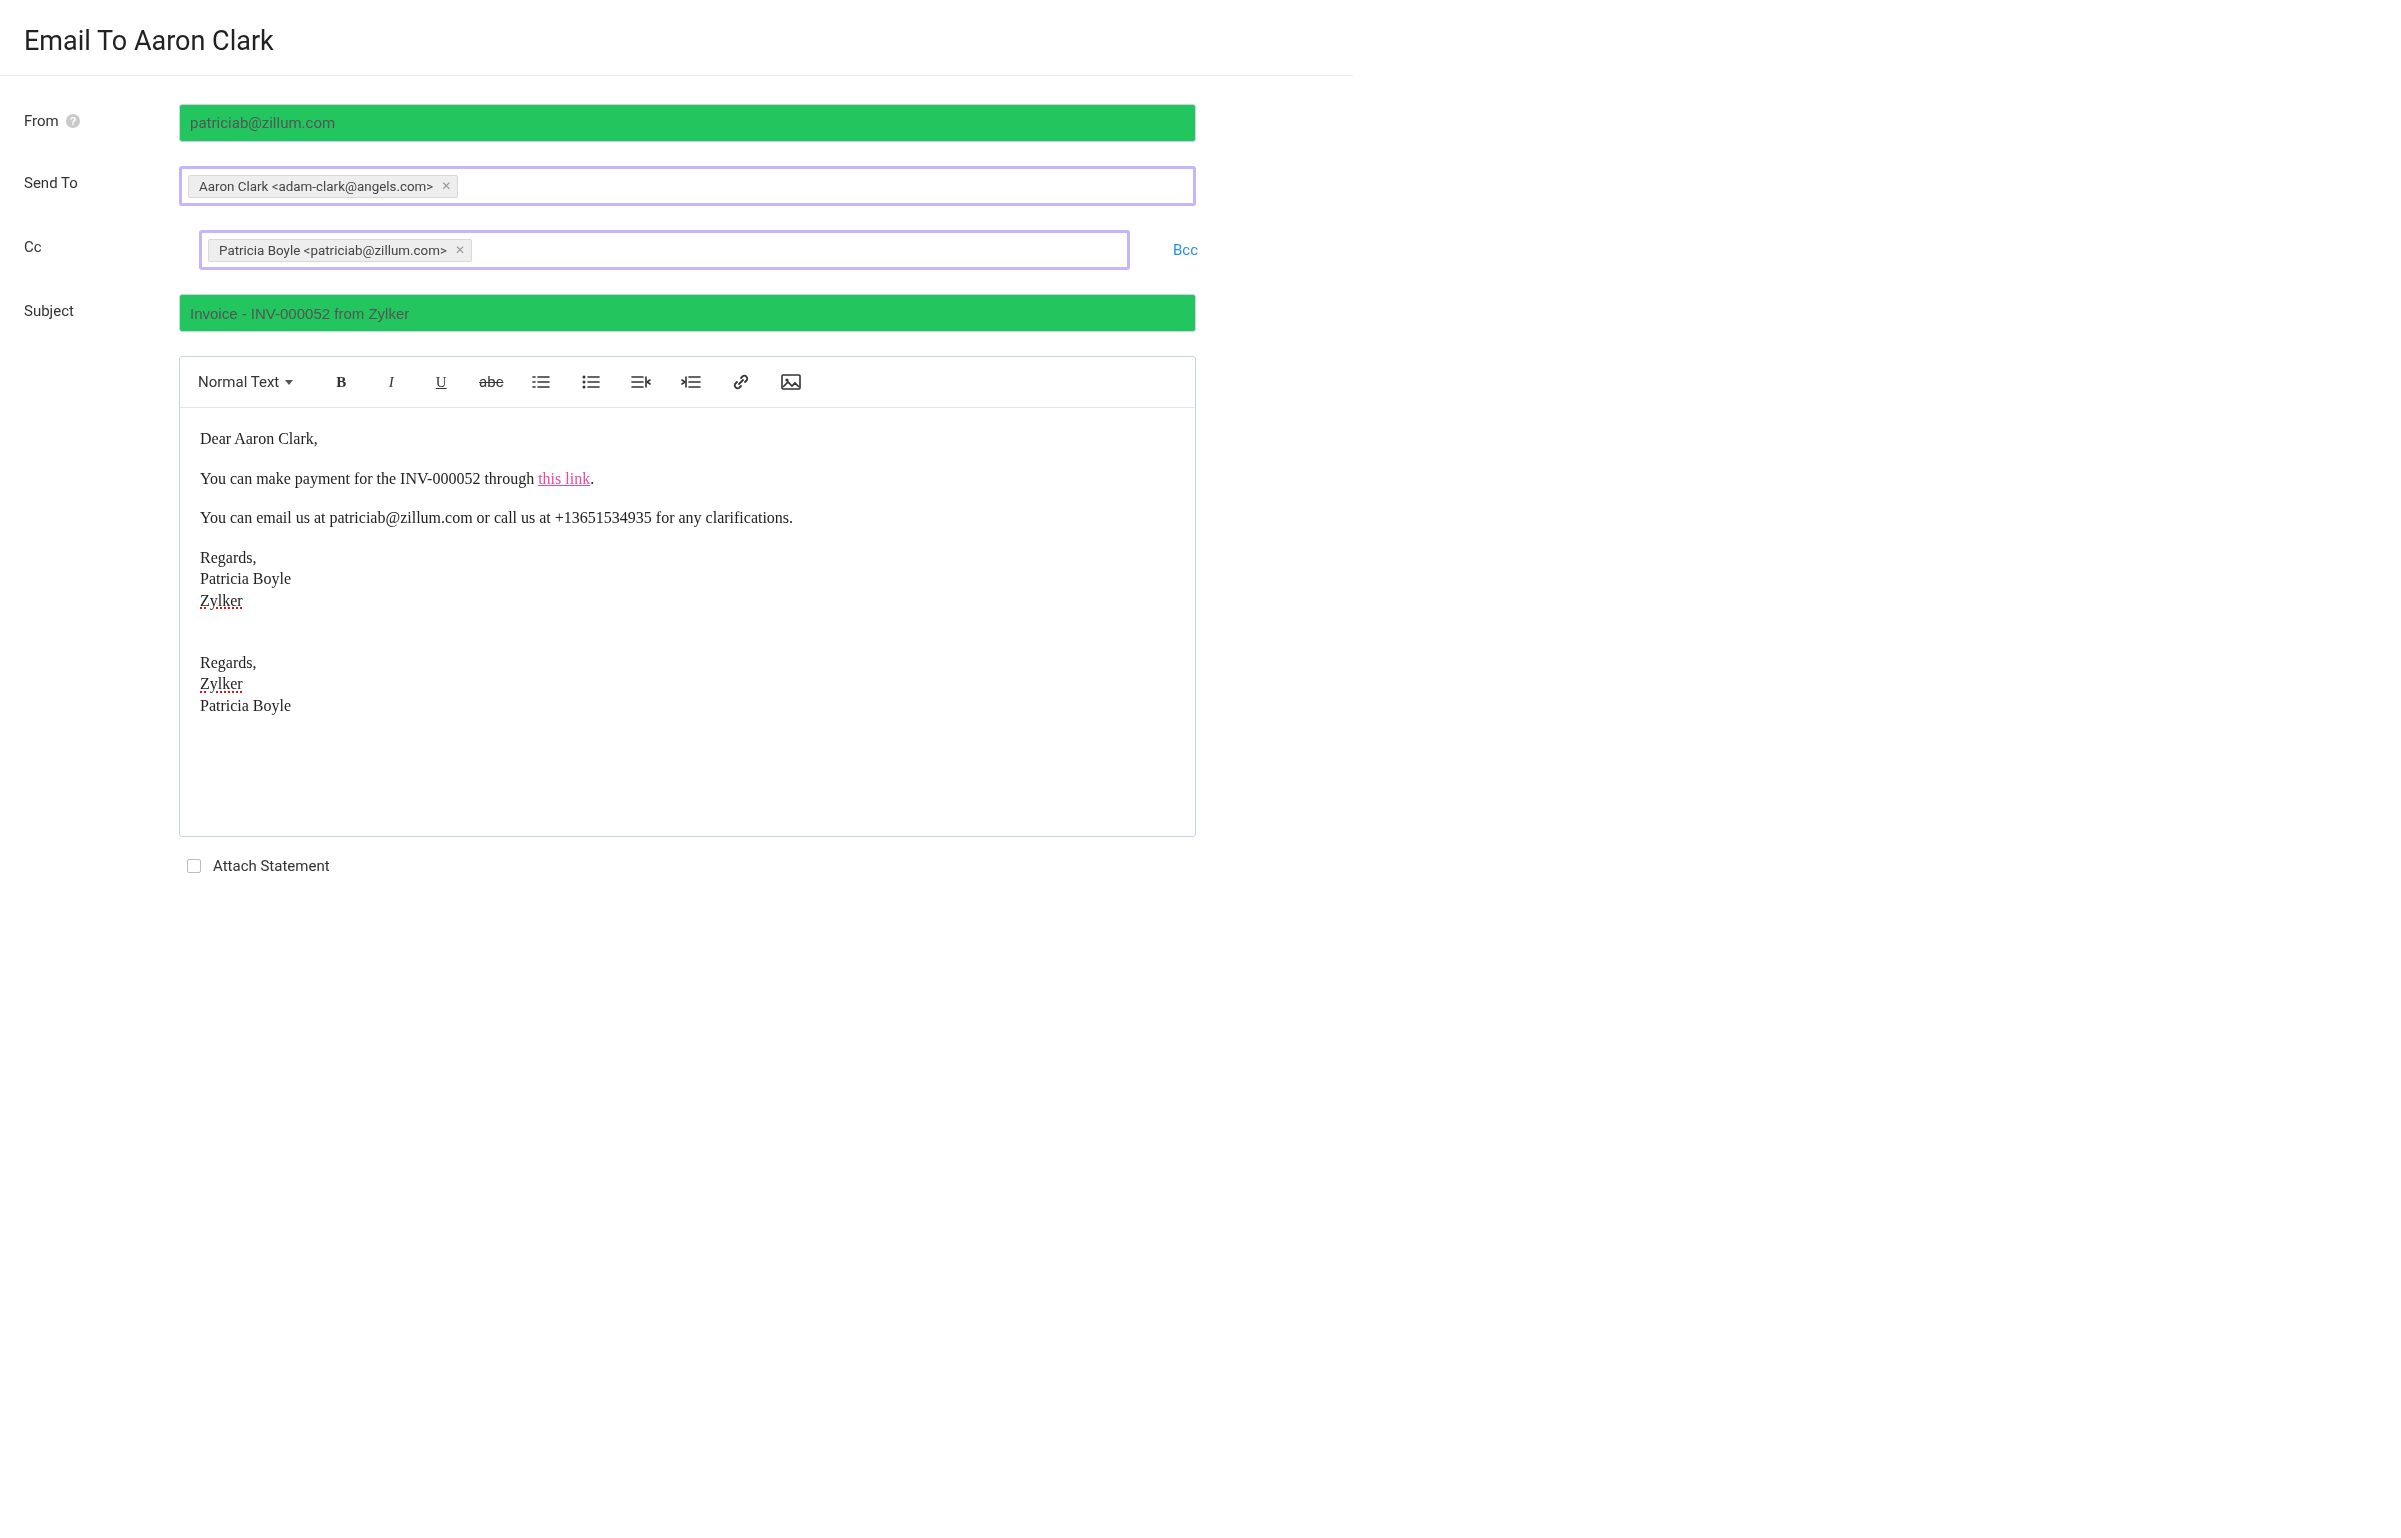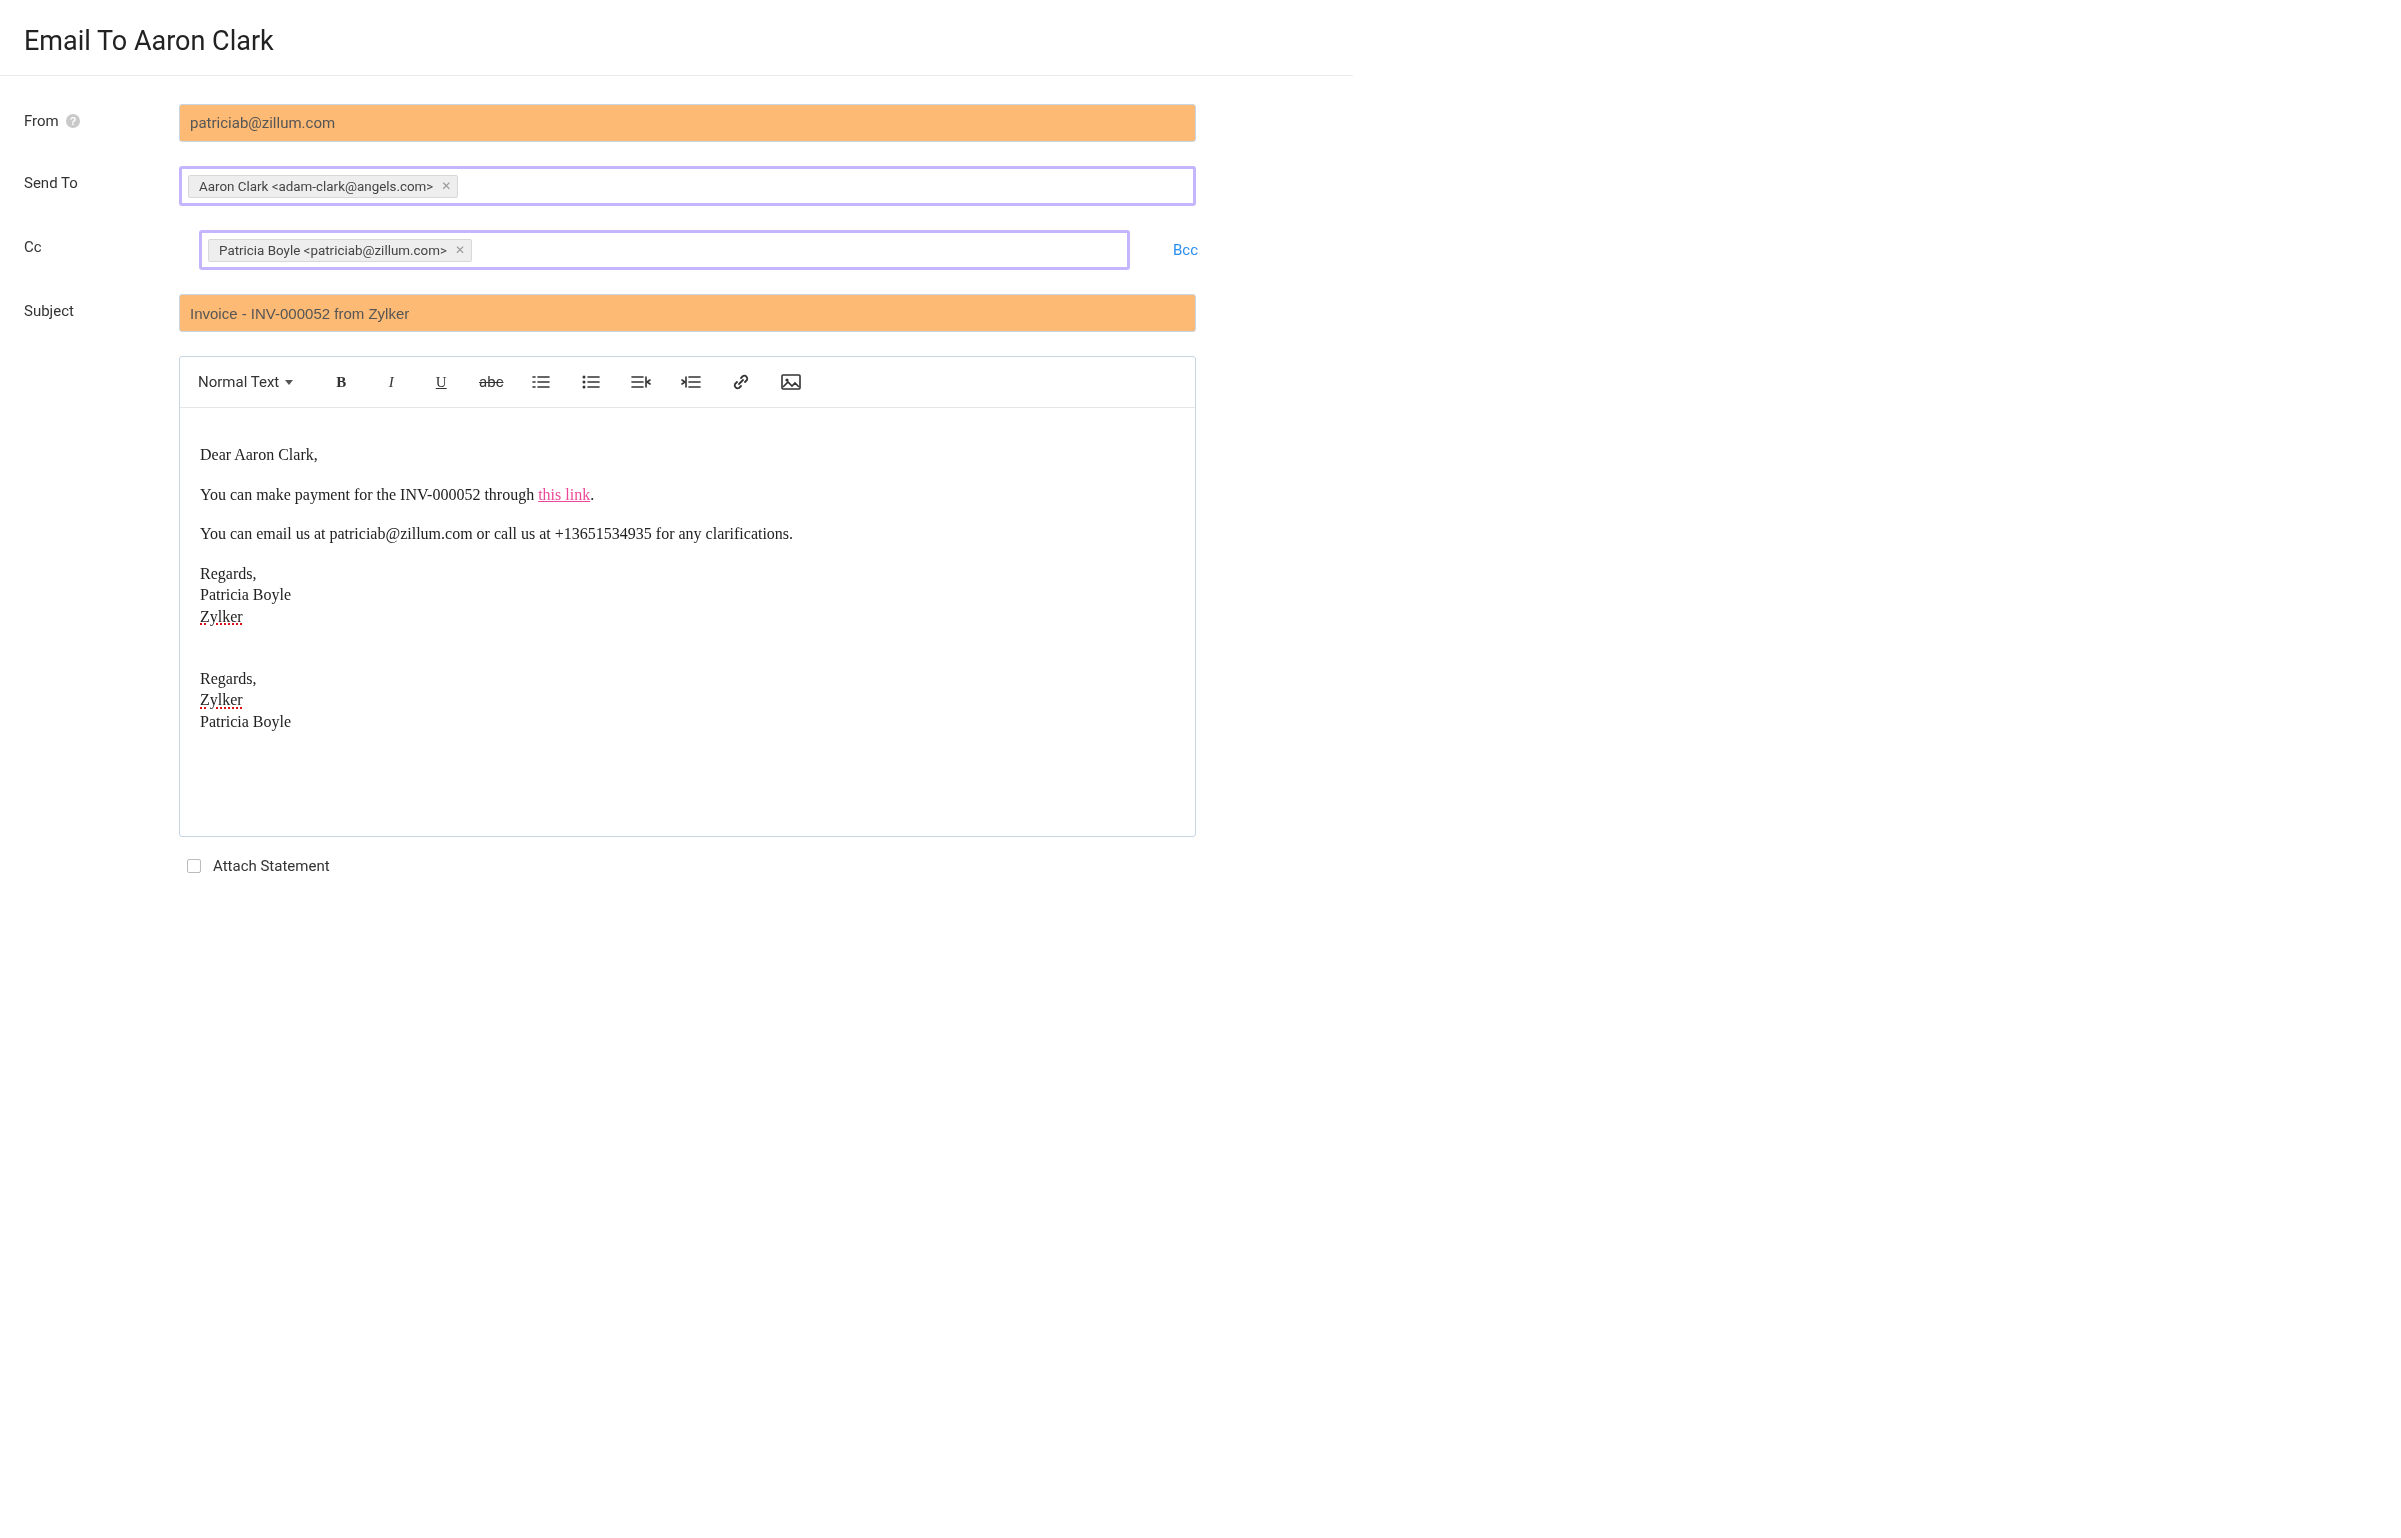--- a/index.html
+++ b/index.html
@@ -48,21 +48,21 @@
   }
   .field-col {
     flex: 1;
     min-width: 0;
   }
   .input-box {
     width: 100%;
     max-width: 1017px;
     border: 1px solid #c7d6e5;
     border-radius: 3px;
-    background: #fdba74;
+    background: #22c55e;
     min-height: 38px;
     display: flex;
     align-items: center;
     padding: 3px 10px;
     font-size: 15px;
     color: #333;
   }
   .from-text { color: #555; }
   .chip-container {
     width: 100%;
@@ -156,21 +156,21 @@
   .tb-underline { text-decoration: underline; font-family: Georgia, serif; }
   .tb-strike { text-decoration: line-through; }
   .editor-body {
     padding: 20px 20px 30px 20px;
     min-height: 428px;
     font-family: Georgia, "Times New Roman", serif;
     font-size: 16px;
     color: #222;
     line-height: 1.35;
   }
-  .editor-body p { margin-bottom: 18px; margin-top: 16px; }
+  .editor-body p { margin-bottom: 18px; }
   .editor-body .sig { margin-bottom: 0; }
   .editor-body .sig-gap { margin-bottom: 40px; }
   .body-link { color: #ec4899; text-decoration: underline; }
   .squiggle {
     text-decoration-line: underline;
     text-decoration-style: dotted;
     text-decoration-color: #d11;
     text-decoration-thickness: 2px;
     text-underline-offset: 2px;
   }

